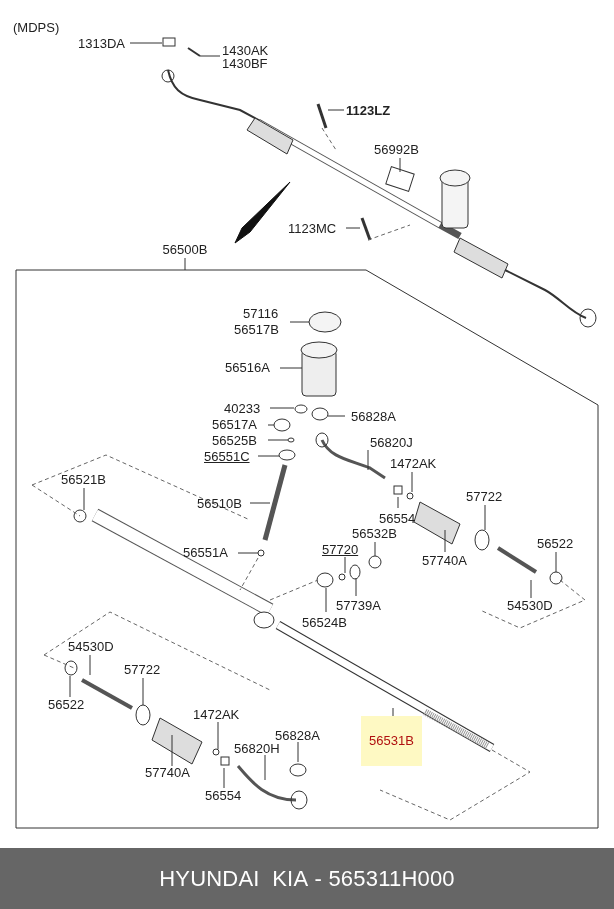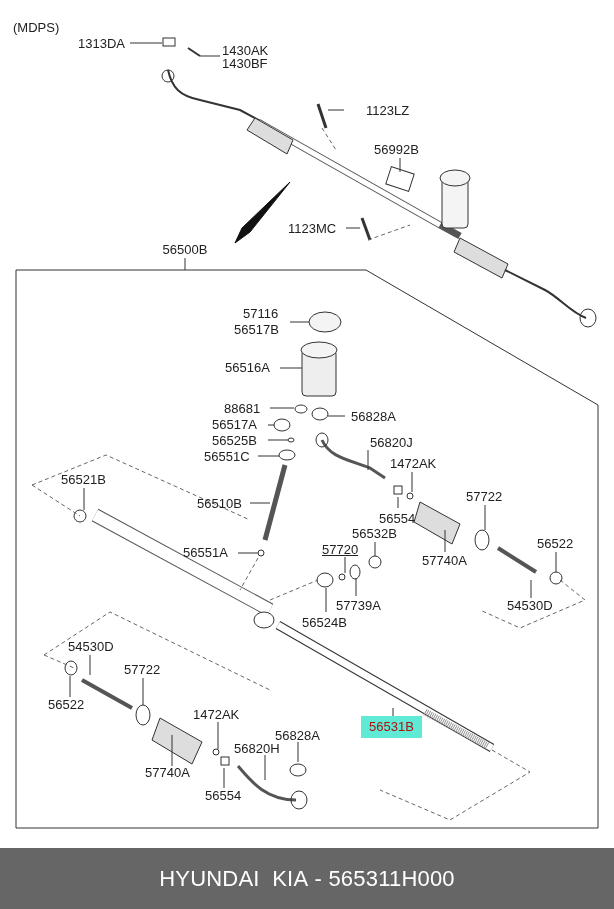--- a/index.html
+++ b/index.html
@@ -1,19 +1,19 @@
 <!DOCTYPE html>
 <html><head>
 <meta charset="utf-8">
 <style>
   html, body { margin:0; padding:0; background:#ffffff; }
   body { width:614px; height:909px; position:relative; overflow:hidden; font-family:"Liberation Sans", sans-serif; }
   #diagram { position:absolute; left:0; top:0; width:614px; height:848px; }
   .lbl { position:absolute; font-size:13px; color:#222; white-space:nowrap; line-height:14px; }
-  .hl { background:#5eead4; color:#b01010; padding:4px 8px; }
+  .hl { background:#fef9c3; color:#b01010; padding:18px 8px; }
   #footer { position:absolute; left:0; top:848px; width:614px; height:61px; background:#666666; color:#ffffff;
             font-size:22px; display:flex; align-items:center; justify-content:center; letter-spacing:0.2px; }
   #footer span { white-space:pre; }
 </style>
 </head>
 <body>
 
 <div id="diagram">
   <svg width="614" height="848" viewBox="0 0 614 848">
     <g fill="none" stroke="#333" stroke-width="1">
@@ -141,32 +141,32 @@
       </g>
     </g>
   </svg>
 
   <span class="lbl" style="left:13px;top:21px;">(MDPS)</span>
   <span class="lbl" style="left:185px;top:243px;transform:translateX(-50%);">56500B</span>
 
   <span class="lbl" style="left:78px;top:37px;">1313DA</span>
   <span class="lbl" style="left:222px;top:44px;">1430AK</span>
   <span class="lbl" style="left:222px;top:57px;">1430BF</span>
-  <span class="lbl" style="left:366px;top:104px;">1123LZ</span>
+  <span class="lbl" style="left:346px;top:104px;font-weight:bold;">1123LZ</span>
   <span class="lbl" style="left:374px;top:143px;">56992B</span>
   <span class="lbl" style="left:288px;top:222px;">1123MC</span>
 
   <span class="lbl" style="left:243px;top:307px;">57116</span>
   <span class="lbl" style="left:234px;top:323px;">56517B</span>
   <span class="lbl" style="left:225px;top:361px;">56516A</span>
-  <span class="lbl" style="left:224px;top:402px;">88681</span>
+  <span class="lbl" style="left:224px;top:402px;">40233</span>
   <span class="lbl" style="left:351px;top:410px;">56828A</span>
   <span class="lbl" style="left:212px;top:418px;">56517A</span>
   <span class="lbl" style="left:212px;top:434px;">56525B</span>
-  <span class="lbl" style="left:204px;top:450px;">56551C</span>
+  <span class="lbl" style="left:204px;top:450px;text-decoration:underline;">56551C</span>
   <span class="lbl" style="left:347px;top:436px;margin-left:23px;">56820J</span>
   <span class="lbl" style="left:390px;top:457px;">1472AK</span>
 
   <span class="lbl" style="left:61px;top:473px;">56521B</span>
   <span class="lbl" style="left:197px;top:497px;">56510B</span>
   <span class="lbl" style="left:379px;top:512px;">56554</span>
   <span class="lbl" style="left:466px;top:490px;">57722</span>
   <span class="lbl" style="left:352px;top:527px;">56532B</span>
   <span class="lbl" style="left:183px;top:546px;">56551A</span>
   <span class="lbl" style="left:322px;top:543px;text-decoration:underline;">57720</span>

